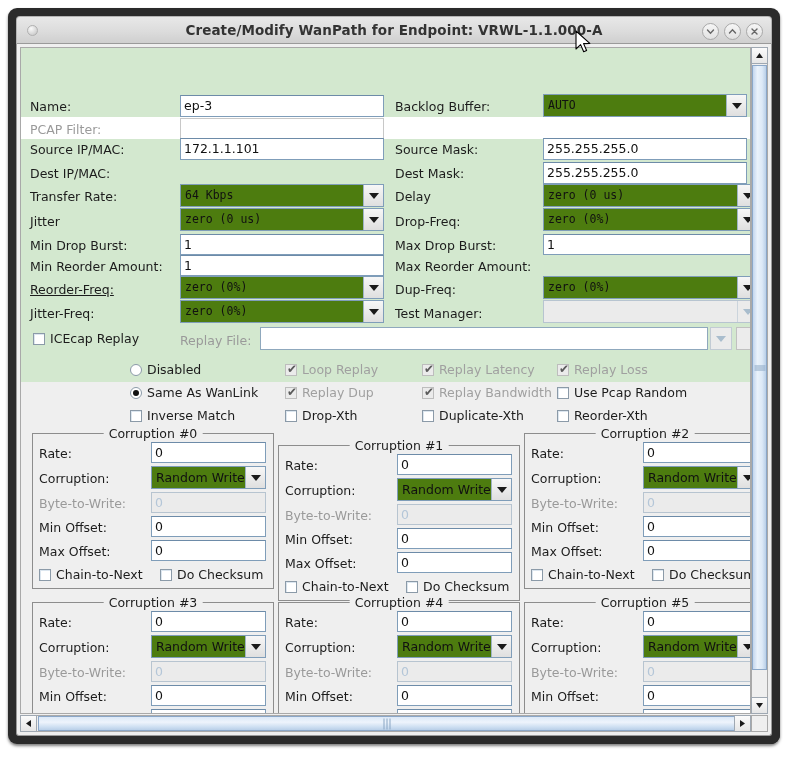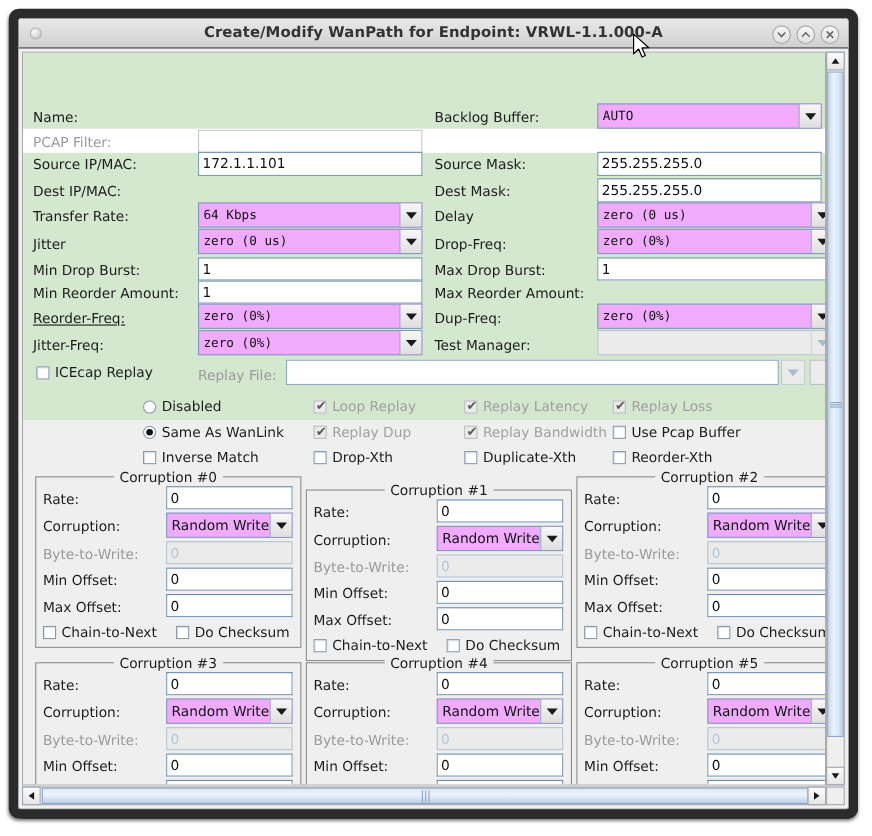--- a/index.html
+++ b/index.html
@@ -94,21 +94,21 @@
     border:1px solid #7f9db9; border-top-color:#6d8ba8;
     font-size:12.5px; color:#111; padding:1px 3px;
     line-height:18px; white-space:nowrap; overflow:hidden;
     font-family:"DejaVu Sans", "Liberation Sans", sans-serif;
   }
   .tf.dis { background:#ebebeb; color:#b4c6d8; border-color:#b7c4d0; }
 
   
   .cb {
     position:absolute; display:flex; align-items:stretch;
-    border:1px solid #7f9db9; background:#f0abfc;
+    border:1px solid #7f9db9; background:#4d7c0f;
   }
   .cb .cbtext {
     flex:1; font-size:11.5px; color:#111; padding:1px 4px;
     line-height:19px; overflow:hidden; white-space:nowrap;
     font-family:"DejaVu Sans Mono","Liberation Mono",monospace;
   }
   .cb .cbtext.sans { font-family:"DejaVu Sans","Liberation Sans",sans-serif; font-size:12.5px; }
   .cb .cbarrow {
     width:20px; background:linear-gradient(to bottom,#f7f7f7,#dfdfdf);
     border-left:1px solid #9fb4c6;
@@ -228,20 +228,21 @@
   <div id="winbody">
 
     <div id="viewport">
       <div id="content">
 
         <div class="green-panel"></div>
 
         <div class="white-strip" style="left:0;top:70px;width:734px;height:22px;"></div>
 
         <div class="lbl" style="left:10px;top:52px;">Name:</div>
+        <div class="tf" style="left:160px;top:48px;width:204px;height:22px;">ep-3</div>
 
         <div class="lbl dis" style="left:10px;top:75px;">PCAP Filter:</div>
         <div class="tf" style="left:160px;top:71px;width:204px;height:21px;border-color:#c8c8c8;"></div>
 
         <div class="lbl" style="left:10px;top:95px;">Source IP/MAC:</div>
         <div class="tf" style="left:160px;top:91px;width:204px;height:22px;">172.1.1.101</div>
 
         <div class="lbl" style="left:10px;top:119px;">Dest IP/MAC:</div>
 
         <div class="lbl" style="left:10px;top:142px;">Transfer Rate:</div>
@@ -394,21 +395,21 @@
         </div>
 
         <div class="ckrow" style="left:537px;top:315px;">
           <span class="ck dis">
               <i class="tick">✔</i>
             </span>
           <span class="ckl dis">Replay Loss</span>
         </div>
         <div class="ckrow" style="left:537px;top:338px;">
           <span class="ck"></span>
-          <span class="ckl">Use Pcap Buffer</span>
+          <span class="ckl">Use Pcap Random</span>
         </div>
         <div class="ckrow" style="left:537px;top:361px;">
           <span class="ck"></span>
           <span class="ckl">Reorder-Xth</span>
         </div>
 
         <div class="gray-area" style="top:376px;height:324px;"></div>
 
         <div class="corr" style="left:12px;top:386px;width:242px;height:156px;">
           <div class="corr-title">Corruption #0</div>

